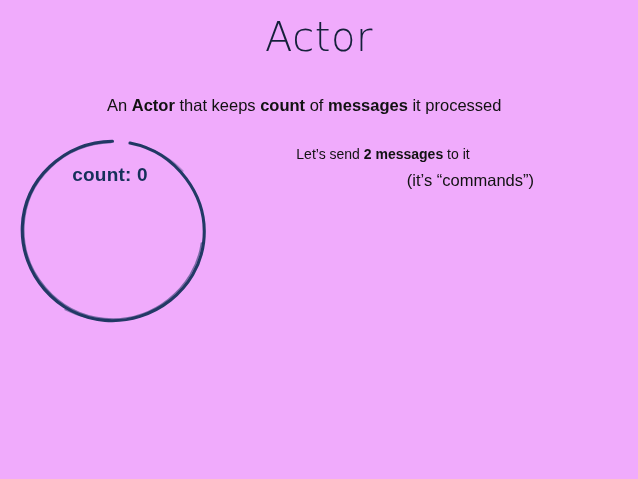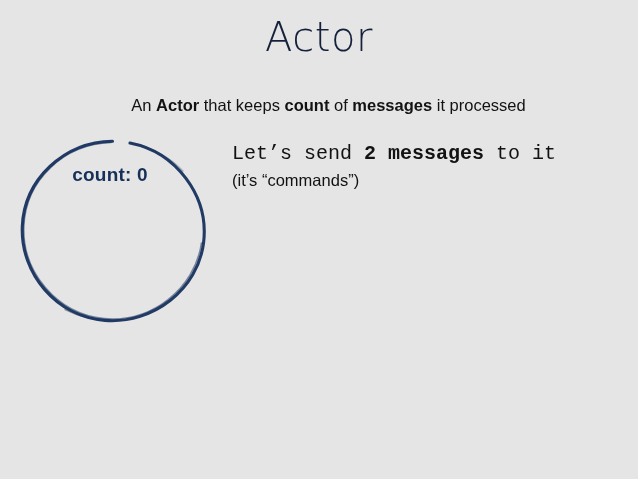--- a/index.html
+++ b/index.html
@@ -7,21 +7,21 @@
     padding: 0;
     background: #ffffff;
   }
   body {
     font-family: "Liberation Sans", sans-serif;
   }
   .slide {
     position: relative;
     width: 638px;
     height: 479px;
-    background: #e5e5e5;
+    background: #f0abfc;
     overflow: hidden;
   }
 
   
   .slide-title {
     position: absolute;
     left: 0;
     top: 13px;
     width: 638px;
     text-align: center;
@@ -38,40 +38,38 @@
   .body-line {
     position: absolute;
     font-family: "Liberation Sans", sans-serif;
     color: #121212;
     white-space: nowrap;
   }
   .line-1 {
     left: 0;
     top: 95px;
     width: 584px;
-    padding-left: 73px;
+    padding-left: 107px;
     box-sizing: border-box;
-    text-align: center;
     font-size: 16.5px;
     line-height: 20px;
   }
   .line-2 {
     left: 232px;
     top: 144px;
     width: 302px;
-    text-align: left;
-    font-size: 20px;
+    text-align: center;
+    font-size: 14px;
     line-height: 20px;
-    font-family: Liberation Mono, monospace;
   }
   .line-3 {
     left: 232px;
     top: 170px;
     width: 302px;
-    text-align: left;
+    text-align: right;
     font-size: 16.5px;
     line-height: 20px;
   }
   .body-line b {
     font-weight: bold;
   }
 
   
   .actor-circle-wrap {
     position: absolute;

